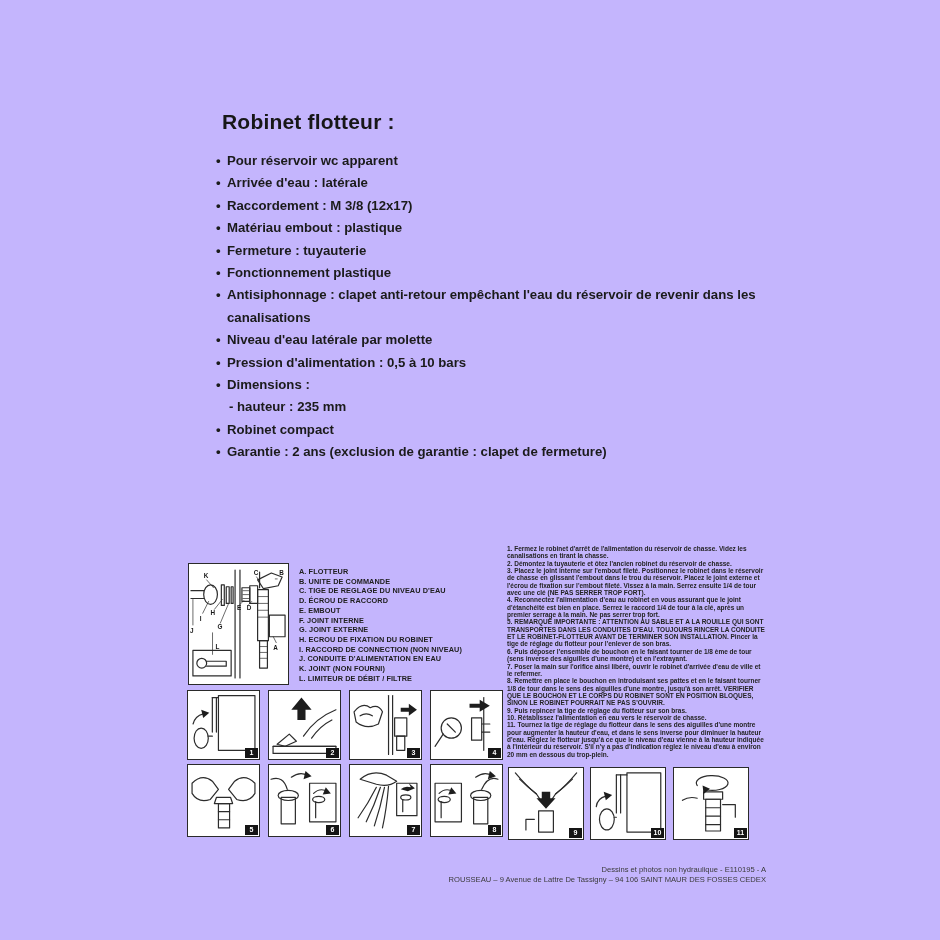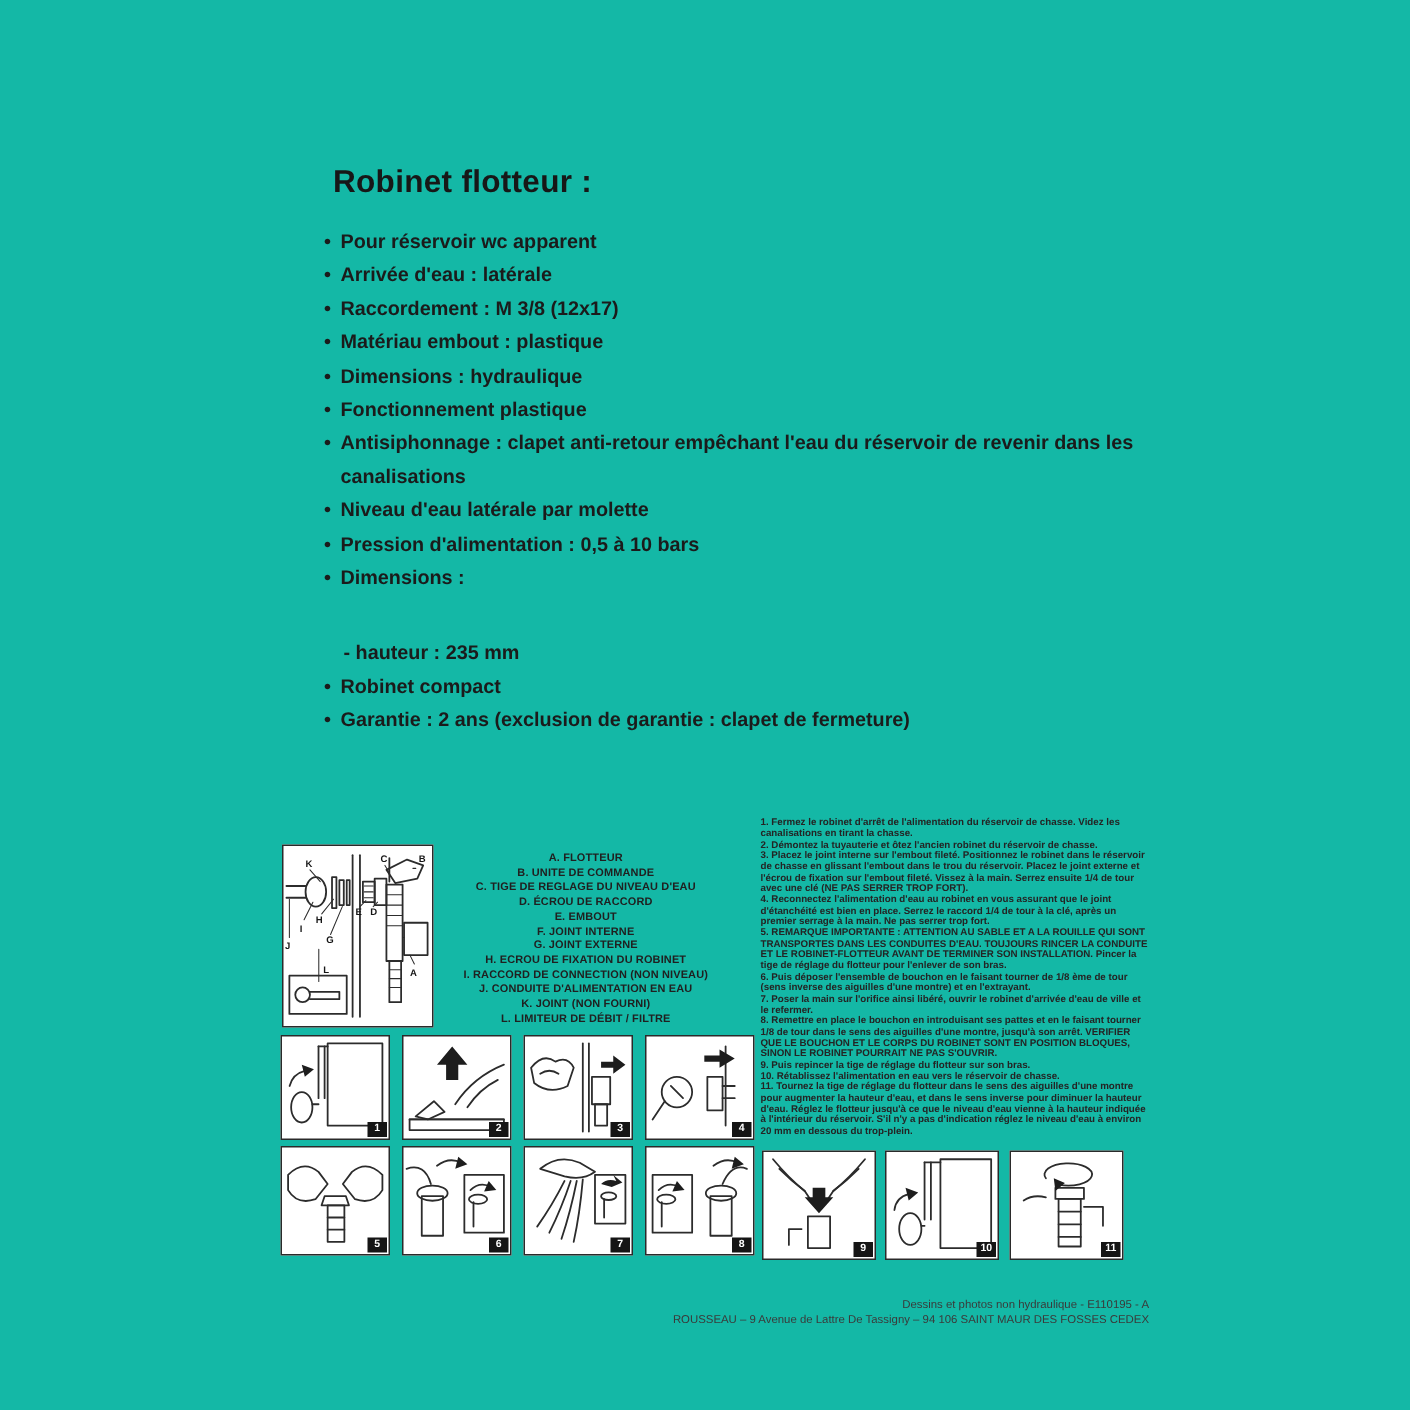--- a/index.html
+++ b/index.html
@@ -1,42 +1,42 @@
 <!DOCTYPE html>
 <html><head>
 <meta charset="utf-8">
 <style>
   html,body{margin:0;padding:0;background:#ffffff;}
   .page{
-    position:relative;width:940px;height:940px;background:#14b8a6;
+    position:relative;width:940px;height:940px;background:#c4b5fd;
     font-family:"Liberation Sans",sans-serif;color:#1c1c1c;overflow:hidden;
   }
   
   .doc-title{
     position:absolute;left:222px;top:110px;font-size:21px;font-weight:bold;
     letter-spacing:.2px;color:#171717;
   }
   
   .specs{position:absolute;left:216px;top:150px;width:562px;}
   .spec-row{display:flex;font-size:13.2px;font-weight:bold;line-height:22.4px;color:#1b1b1b;}
   .spec-row .blt{width:11px;flex:0 0 11px;}
   .spec-row .txt{flex:1;}
-  .spec-row.sub{padding-left:13px;margin-top:28px;}
+  .spec-row.sub{padding-left:13px;}
   .spec-row.sub .txt{flex:1;}
   
   .montage-title{
     position:absolute;left:187px;top:543px;font-size:14.5px;font-weight:bold;
     letter-spacing:.3px;color:#171717;
   }
   .diagram-box{
     position:absolute;left:188px;top:563px;width:101px;height:122px;
     border:1.5px solid #2a2a2a;box-sizing:border-box;background:#fff;
   }
   .diagram-box svg{display:block;width:100%;height:100%;}
-  .parts-list{position:absolute;left:288px;top:567px;width:205px;text-align:center;}
+  .parts-list{position:absolute;left:299px;top:567px;width:205px;}
   .part-row{font-size:7.3px;font-weight:bold;line-height:9.7px;color:#202020;letter-spacing:.1px;}
   
   .instructions{position:absolute;left:507px;top:545px;width:259px;}
   .instr{font-size:6.5px;font-weight:bold;line-height:7.35px;color:#242424;text-align:left;}
   
   .step-box{
     position:absolute;border:1.6px solid #2a2a2a;box-sizing:border-box;background:#fff;
   }
   .step-box svg{display:block;width:100%;height:100%;}
   .badge{
@@ -89,21 +89,21 @@
     <div class="spec-row">
         <span class="blt">•</span>
         <span class="txt">Raccordement : M 3/8 (12x17)</span>
       </div>
     <div class="spec-row">
         <span class="blt">•</span>
         <span class="txt">Matériau embout : plastique</span>
       </div>
     <div class="spec-row">
         <span class="blt">•</span>
-        <span class="txt">Dimensions : hydraulique</span>
+        <span class="txt">Fermeture : tuyauterie</span>
       </div>
     <div class="spec-row">
         <span class="blt">•</span>
         <span class="txt">Fonctionnement plastique</span>
       </div>
     <div class="spec-row">
         <span class="blt">•</span>
         <span class="txt">Antisiphonnage : clapet anti-retour empêchant l'eau du réservoir de revenir dans les canalisations</span>
       </div>
     <div class="spec-row">

